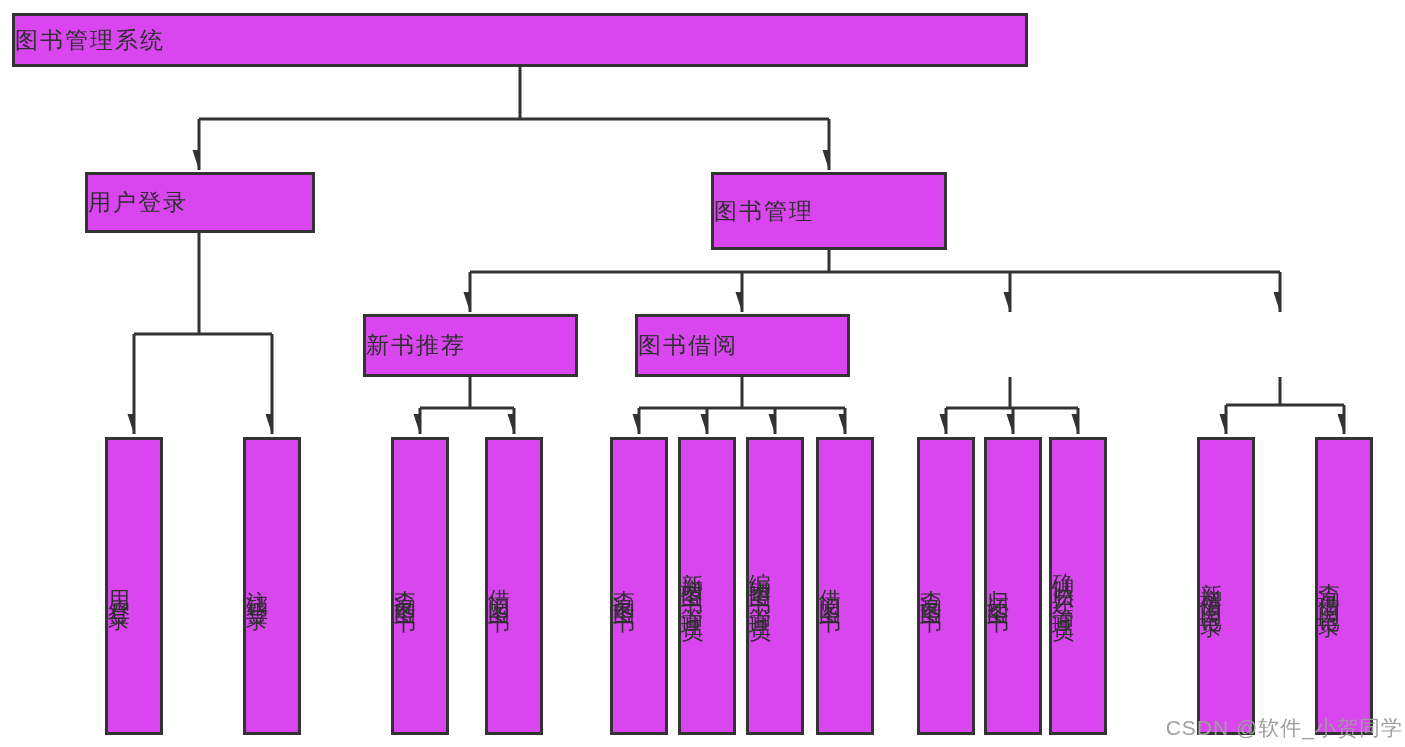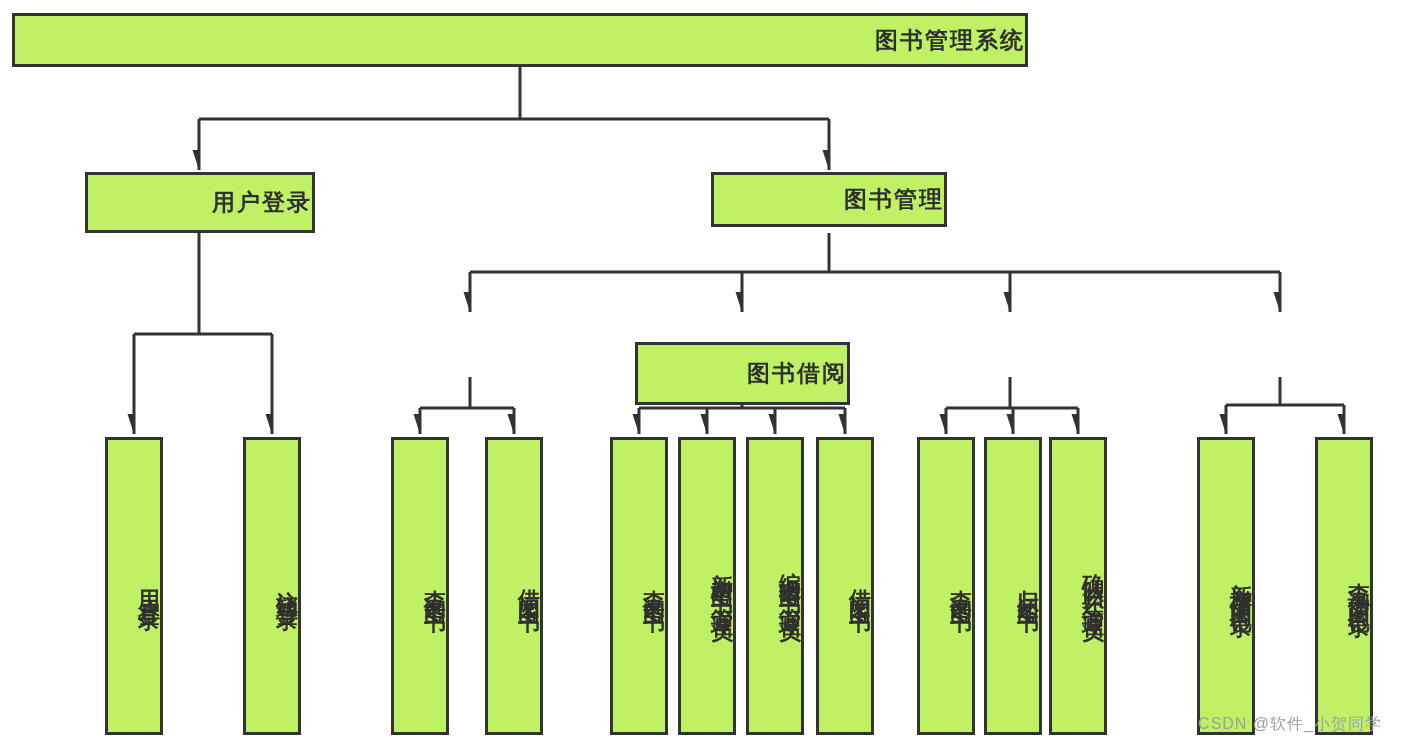--- a/index.html
+++ b/index.html
@@ -21,48 +21,47 @@
     position: absolute;
     left: 0; top: 0;
     width: 1405px; height: 747px;
     z-index: 1;
   }
   .connectors path.links { stroke: var(--line); stroke-width: 3; fill: none; }
   .connectors line { stroke: var(--line); stroke-width: 3; }
   .connectors .arrowhead { fill: var(--line); }
   .node {
     position: absolute;
-    background: #bef264;
+    background: #d946ef;
     border: 3px solid var(--line);
     color: var(--text);
     display: flex;
     align-items: center;
-    justify-content: flex-end;
+    justify-content: flex-start;
     z-index: 2;
-    font-weight: bold;
   }
   .node-h span {
     font-size: 23px;
     letter-spacing: 2px;
     white-space: nowrap;
     color: var(--text);
   }
   .node-v span {
     writing-mode: vertical-rl;
     text-orientation: mixed;
     font-size: 22px;
     line-height: 1;
     letter-spacing: 7px;
     color: var(--text);
   }
   .watermark {
     position: absolute;
-    right: 23px;
+    right: 2px;
     top: 714px;
-    font-size: 16px;
+    font-size: 21px;
     letter-spacing: 1px;
     color: var(--wm);
     z-index: 5;
     white-space: nowrap;
   }
 </style>
 </head>
 <body>
 
 <div class="canvas">
@@ -104,25 +103,28 @@
     <line x1="1344" y1="405" x2="1344" y2="434" marker-end="url(#arrow)"></line>
   </svg>
 
   <div class="node node-h" style="left:12px; top:13px; width:1016px; height:54px;">
     <span>图书管理系统</span>
   </div>
 
   <div class="node node-h" style="left:85px; top:172px; width:230px; height:61px;">
     <span>用户登录</span>
   </div>
-  <div class="node node-h" style="left:711px; top:172px; width:236px; height:55px;">
+  <div class="node node-h" style="left:711px; top:172px; width:236px; height:78px;">
     <span>图书管理</span>
   </div>
 
-  <div class="node node-h" style="left:635px; top:314px; width:215px; height:63px;margin-top:28px;">
+  <div class="node node-h" style="left:363px; top:314px; width:215px; height:63px;">
+    <span>新书推荐</span>
+  </div>
+  <div class="node node-h" style="left:635px; top:314px; width:215px; height:63px;">
     <span>图书借阅</span>
   </div>
 
   <div class="node node-v" style="left:105px; top:437px; width:58px; height:298px;">
     <span>用户登录</span>
   </div>
   <div class="node node-v" style="left:243px; top:437px; width:58px; height:298px;">
     <span>注销登录</span>
   </div>
 

